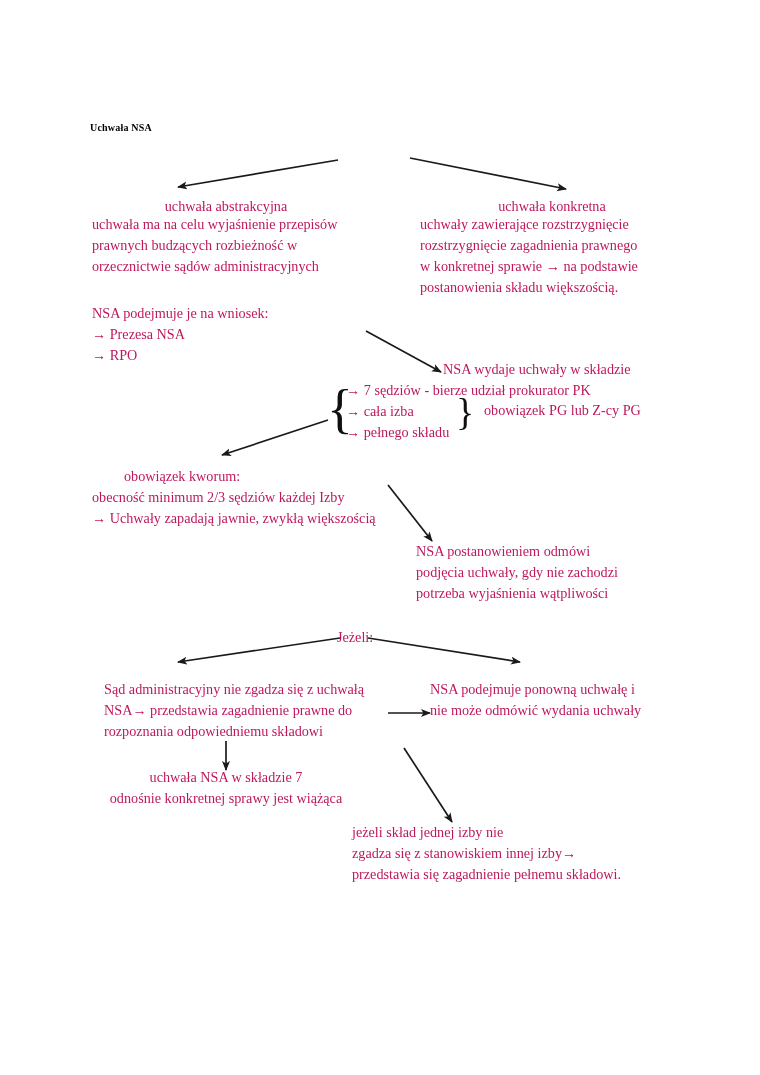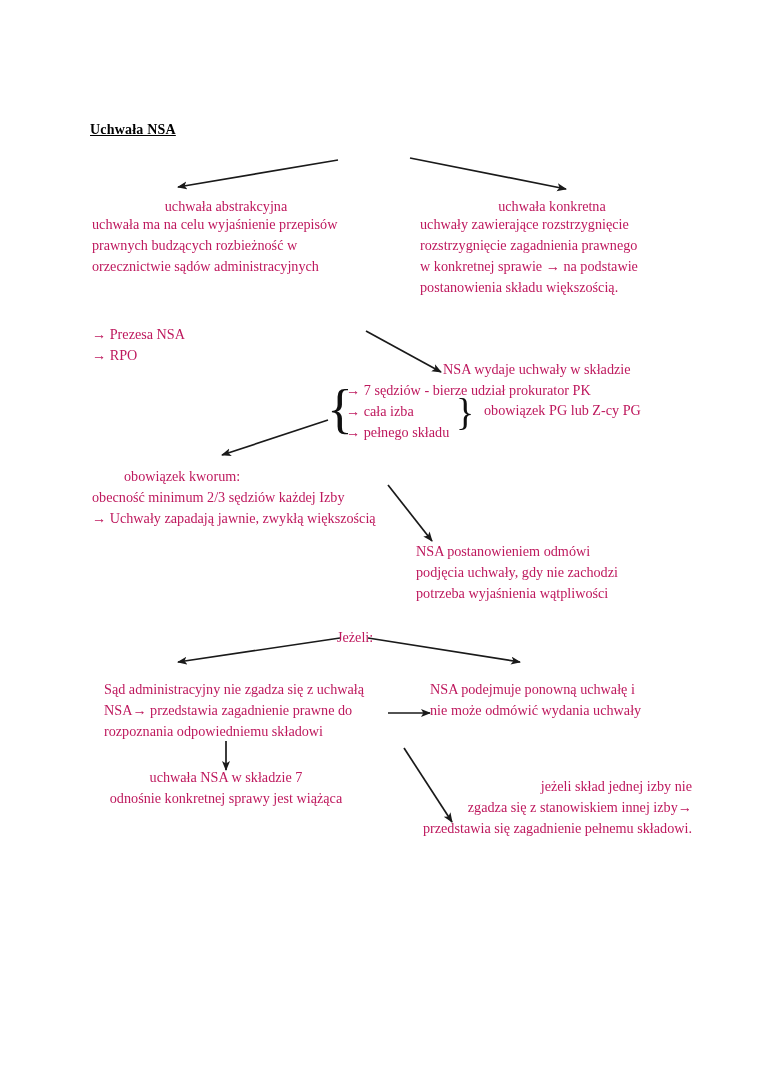--- a/index.html
+++ b/index.html
@@ -18,23 +18,22 @@
   }
   .node {
     position: absolute;
     font-size: 14.2px;
     line-height: 21px;
     color: #be185d;
     white-space: pre-line;
   }
   .title {
     position: absolute;
-    font-size: 14px;
+    font-size: 10px;
     font-weight: bold;
-    text-decoration: underline;
     letter-spacing: 0.2px;
   }
   .center {
     text-align: center;
   }
   .brace {
     position: absolute;
     font-family: "Liberation Serif", "DejaVu Serif", serif;
     color: #101010;
     line-height: 1;
@@ -83,20 +82,21 @@
   <div class="node" style="left:92px; top:214px; width:300px;">uchwała ma na celu wyjaśnienie przepisów
 prawnych budzących rozbieżność w
 orzecznictwie sądów administracyjnych</div>
 
   <div class="node center" style="left:418px; top:196px; width:268px;">uchwała konkretna</div>
   <div class="node" style="left:420px; top:214px; width:290px;">uchwały zawierające rozstrzygnięcie
 rozstrzygnięcie zagadnienia prawnego
 w konkretnej sprawie → na podstawie
 postanowienia składu większością.</div>
 
+  <div class="node" style="left:92px; top:303px; width:320px;">NSA podejmuje je na wniosek:</div>
   <div class="node bullet-row" style="left:92px; top:324px;">→ Prezesa NSA</div>
   <div class="node bullet-row" style="left:92px; top:345px;">→ RPO</div>
 
   <div class="node" style="left:443px; top:359px; width:280px;">NSA wydaje uchwały w składzie</div>
 
   <div class="brace" style="left:327px; top:382px; font-size:54px;">{</div>
 
   <div class="node" style="left:346px; top:380px;">→ 7 sędziów - bierze udział prokurator PK</div>
   <div class="node" style="left:346px; top:401px;">→ cała izba</div>
   <div class="node" style="left:346px; top:422px;">→ pełnego składu</div>
@@ -118,17 +118,17 @@
   <div class="node" style="left:104px; top:679px; width:320px;">Sąd administracyjny nie zgadza się z uchwałą
 NSA→ przedstawia zagadnienie prawne do
 rozpoznania odpowiedniemu składowi</div>
 
   <div class="node" style="left:430px; top:679px; width:280px;">NSA podejmuje ponowną uchwałę i
 nie może odmówić wydania uchwały</div>
 
   <div class="node center" style="left:92px; top:767px; width:268px;">uchwała NSA w składzie 7
 odnośnie konkretnej sprawy jest wiążąca</div>
 
-  <div class="node" style="left:352px; top:776px; width:340px;text-align:right;">jeżeli skład jednej izby nie
+  <div class="node" style="left:352px; top:822px; width:340px;">jeżeli skład jednej izby nie
 zgadza się z stanowiskiem innej izby→
 przedstawia się zagadnienie pełnemu składowi.</div>
 
 </div>
 
 </body></html>

